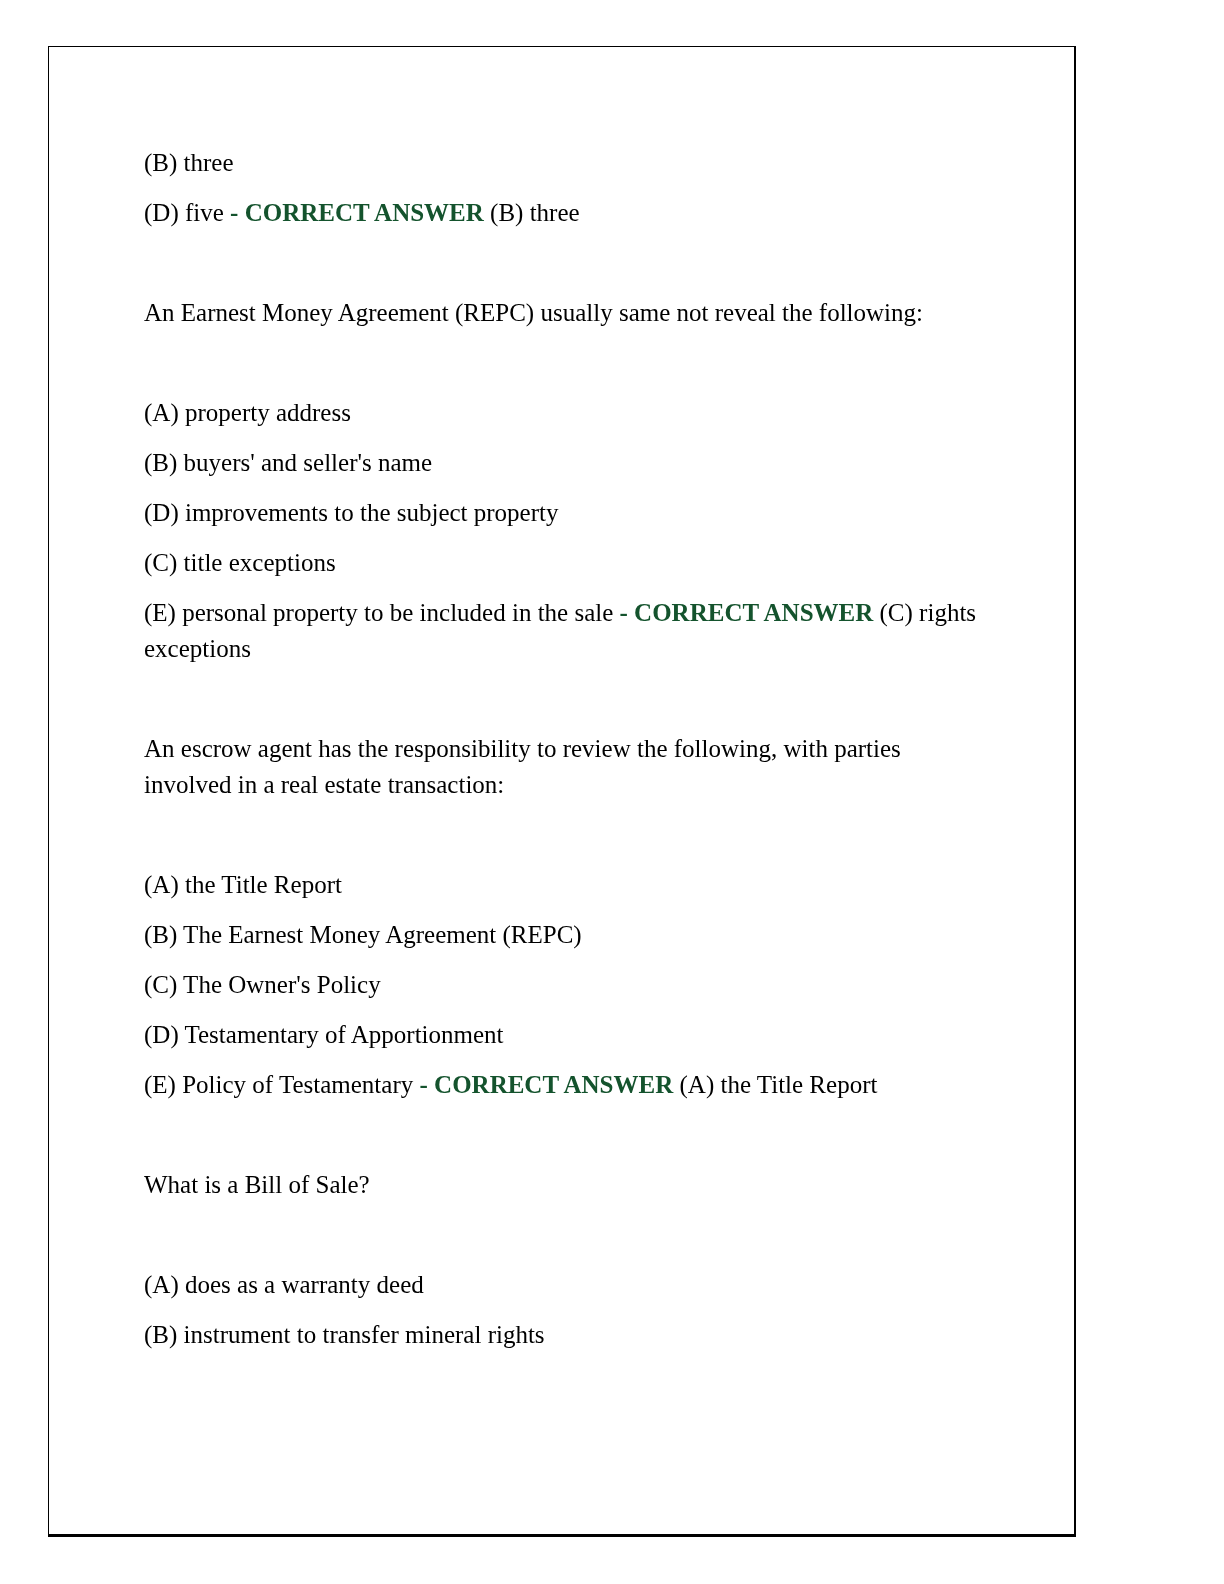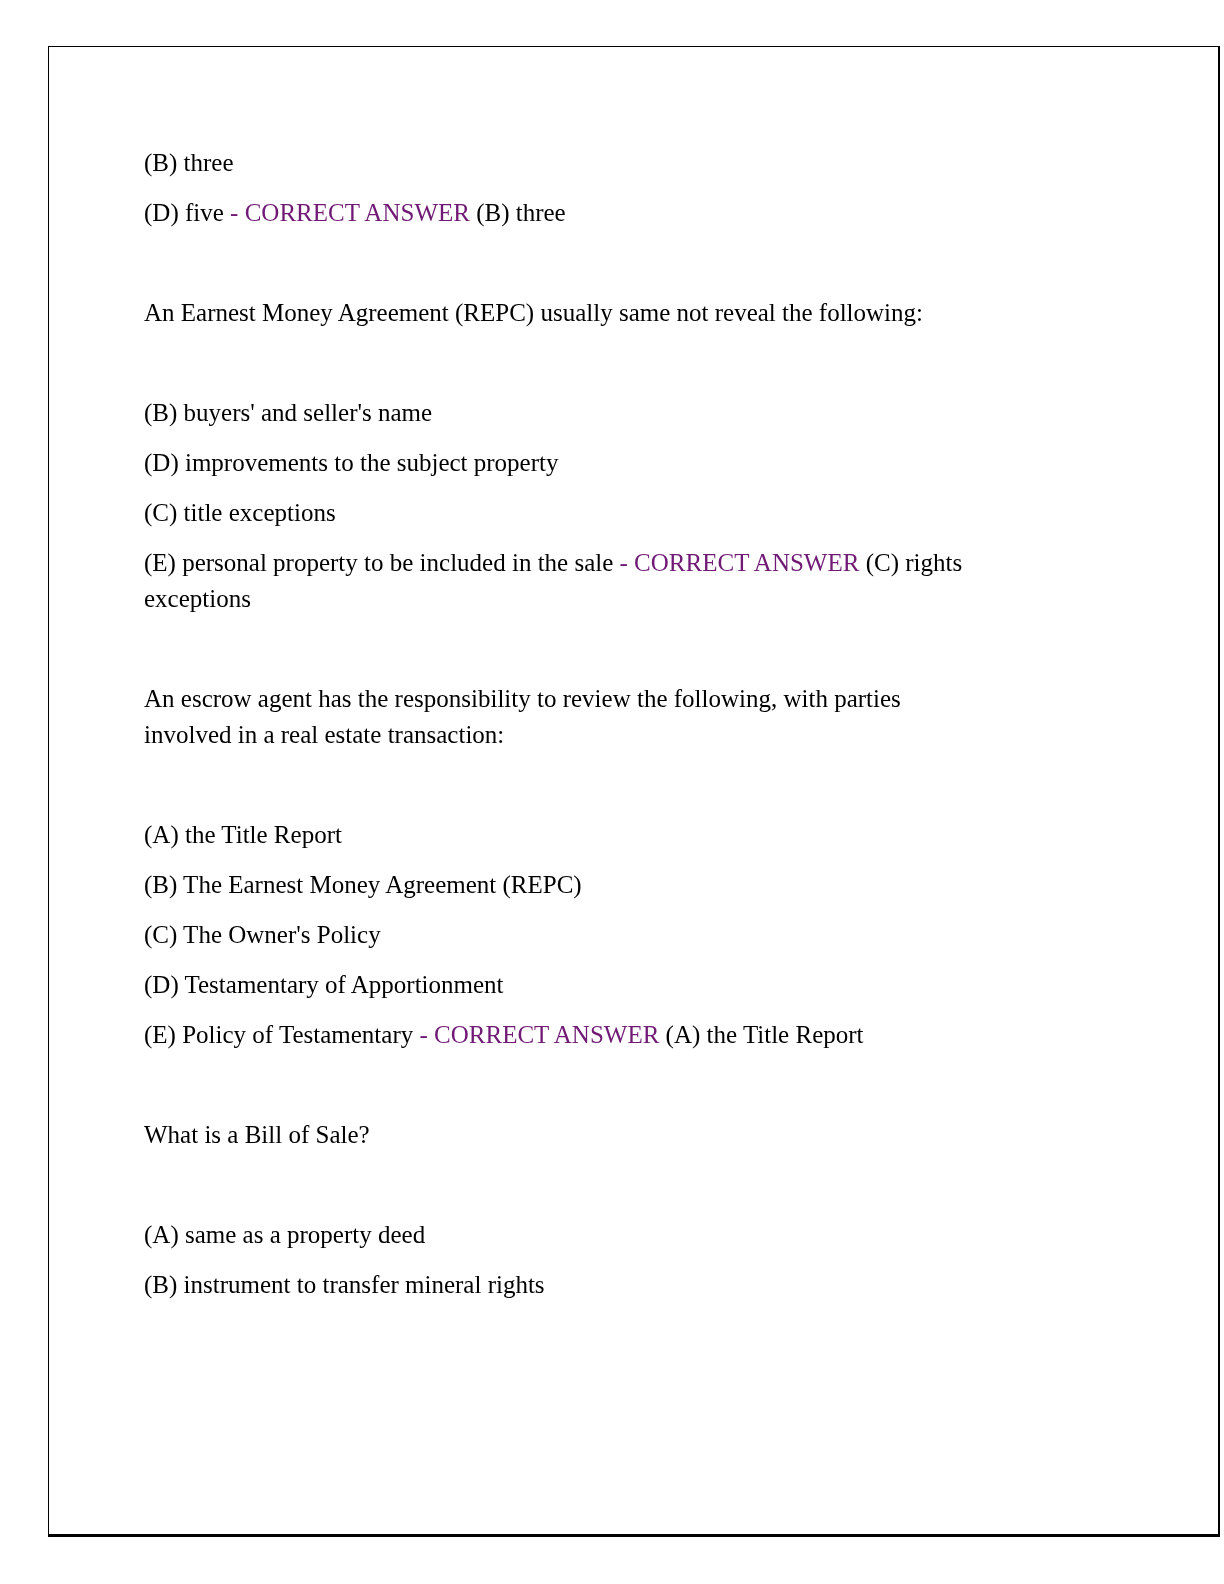--- a/index.html
+++ b/index.html
@@ -9,61 +9,62 @@
     width: 1224px;
     height: 1584px;
     position: relative;
     font-family: "Liberation Serif", "DejaVu Serif", serif;
     color: #000000;
   }
   .page {
     position: absolute;
     left: 48px;
     top: 46px;
-    width: 1172px;
+    width: 1028px;
     height: 1491px;
     box-sizing: border-box;
     background: #ffffff;
     border: 1px solid #000000;
     border-right-width: 2px;
     border-bottom-width: 3px;
     padding: 98px 90px 0 95px;
     overflow: hidden;
   }
   .line {
     margin: 0 0 14px 0;
     font-size: 25px;
     line-height: 36px;
     max-width: 945px;
     white-space: normal;
   }
   .gap {
     height: 50px;
   }
   .red {
-    color: #701a75;
-    font-weight: normal;
+    color: #14532d;
+    font-weight: bold;
   }
 </style>
 </head>
 <body>
 
 <div class="page">
 
   <p class="line"><span>(B) three</span></p>
 
 
   <p class="line"><span>(D) five </span><span class="red">- CORRECT ANSWER</span><span> (B) three</span></p>
 
   <div class="gap"></div>
 
   <p class="line"><span>An Earnest Money Agreement (REPC) usually same not reveal the following:</span></p>
 
   <div class="gap"></div>
 
+  <p class="line"><span>(A) property address</span></p>
 
   <p class="line"><span>(B) buyers' and seller's name</span></p>
 
   <p class="line"><span>(D) improvements to the subject property</span></p>
 
   <p class="line"><span>(C) title exceptions</span></p>
 
   <p class="line"><span>(E) personal property to be included in the sale </span><span class="red">- CORRECT ANSWER</span><span> (C) rights</span><br><span>exceptions</span></p>
 
   <div class="gap"></div>
@@ -81,17 +82,17 @@
   <p class="line"><span>(D) Testamentary of Apportionment</span></p>
 
   <p class="line"><span>(E) Policy of Testamentary </span><span class="red">- CORRECT ANSWER</span><span> (A) the Title Report</span></p>
 
   <div class="gap"></div>
 
   <p class="line"><span>What is a Bill of Sale?</span></p>
 
   <div class="gap"></div>
 
-  <p class="line"><span>(A) same as a property deed</span></p>
+  <p class="line"><span>(A) does as a warranty deed</span></p>
 
   <p class="line"><span>(B) instrument to transfer mineral rights</span></p>
 
 </div>
 
 </body></html>

